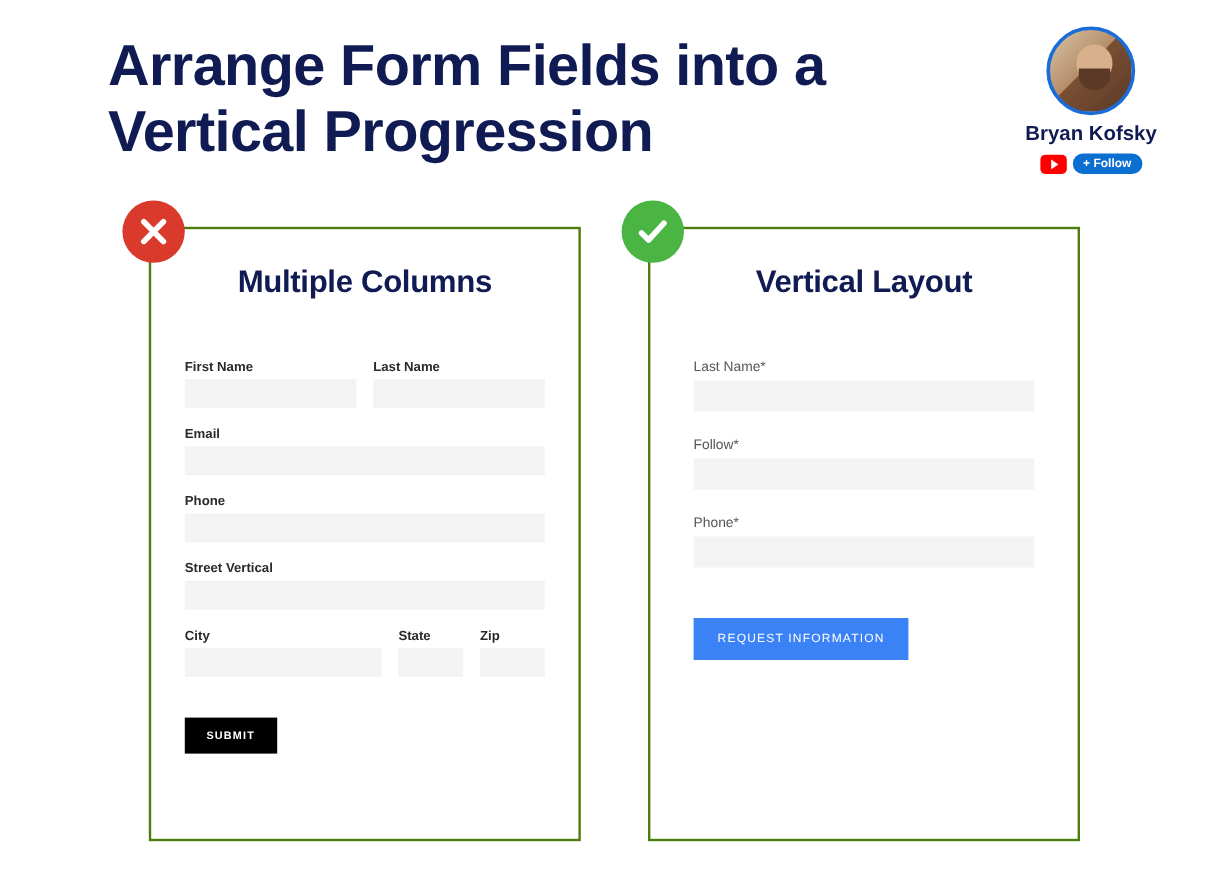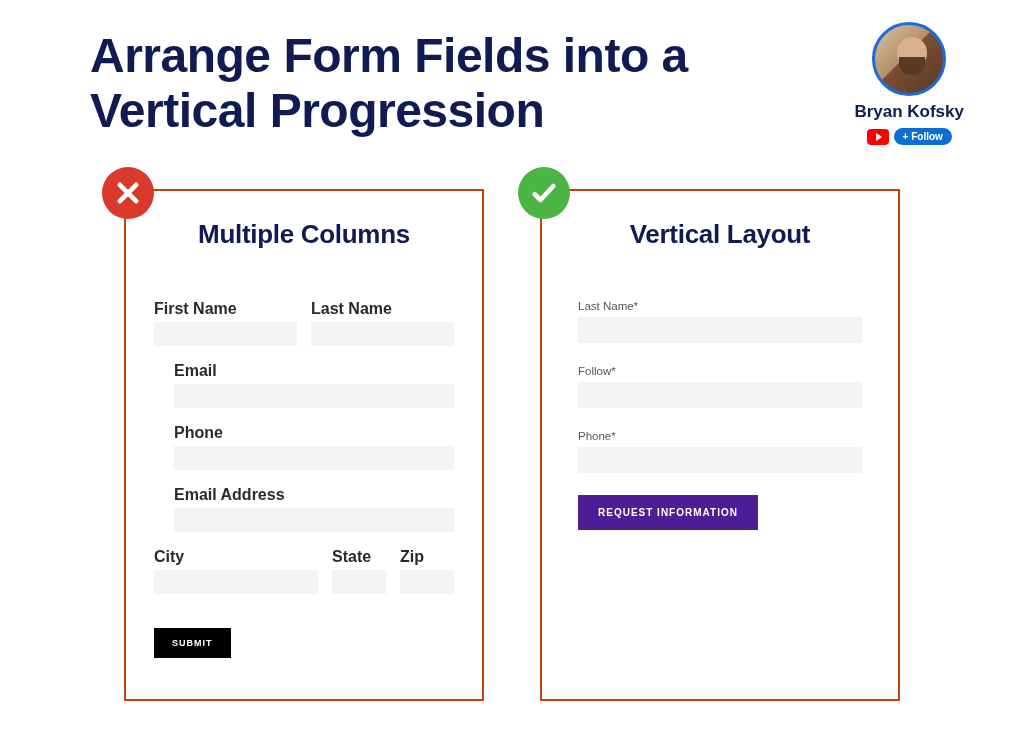--- a/index.html
+++ b/index.html
@@ -98,21 +98,21 @@
   .cards {
     display: flex;
     gap: 56px;
     justify-content: center;
     margin-top: 44px;
     padding: 0 40px;
   }
   .card {
     width: 360px;
     height: 512px;
-    border: 2px solid #c2410c;
+    border: 2px solid #4d7c0f;
     position: relative;
     padding: 28px 28px 24px 28px;
   }
   .badge {
     position: absolute;
     top: -24px;
     left: -24px;
     width: 52px;
     height: 52px;
     border-radius: 50%;
@@ -127,21 +127,21 @@
   .card-title {
     font-size: 26px;
     font-weight: 900;
     color: #0f1b52;
     text-align: center;
     margin-bottom: 50px;
     letter-spacing: -0.3px;
   }
 
   .field-label {
-    font-size: 16px;
+    font-size: 11px;
     font-weight: 700;
     color: #2a2a2a;
     margin-bottom: 4px;
     display: block;
   }
   .field-label-v {
     font-size: 11.5px;
     font-weight: 400;
     color: #555;
     margin-bottom: 5px;
@@ -155,43 +155,43 @@
   }
   .input-v {
     width: 100%;
     height: 26px;
     background: #f3f3f3;
     border: none;
   }
   .row { display: flex; gap: 14px; margin-bottom: 16px; }
   .col { flex: 1; }
   .col-sm { flex: 0 0 54px; }
-  .full { margin-bottom: 16px; margin-left: 20px; }
+  .full { margin-bottom: 16px; }
   .full-v { margin-bottom: 22px; }
 
   .btn-submit {
     background: #000000;
     color: #fff;
     font-size: 9px;
     font-weight: 700;
     letter-spacing: 1px;
     border: none;
     padding: 10px 18px;
     margin-top: 18px;
     cursor: pointer;
   }
   .btn-request {
-    background: #4c1d95;
+    background: #3b82f6;
     color: #fff;
     font-size: 10px;
-    font-weight: 700;
+    font-weight: 400;
     letter-spacing: 1px;
     border: none;
     padding: 12px 20px;
-    margin-top: 0;
+    margin-top: 20px;
     cursor: pointer;
   }
   .card-good .form-wrap{
     padding: 0 8px;
     margin-top: 10px;
   }
 </style>
 </head>
 <body>
 
@@ -233,21 +233,21 @@
       <label class="field-label">Email</label>
       <input class="input" style="">
     </div>
 
     <div class="full">
       <label class="field-label">Phone</label>
       <input class="input" style="">
     </div>
 
     <div class="full">
-      <label class="field-label">Email Address</label>
+      <label class="field-label">Street Vertical</label>
       <input class="input" style="">
     </div>
 
     <div class="row">
       <div class="col">
         <label class="field-label">City</label>
         <input class="input" style="">
       </div>
       <div class="col-sm">
         <label class="field-label">State</label>

